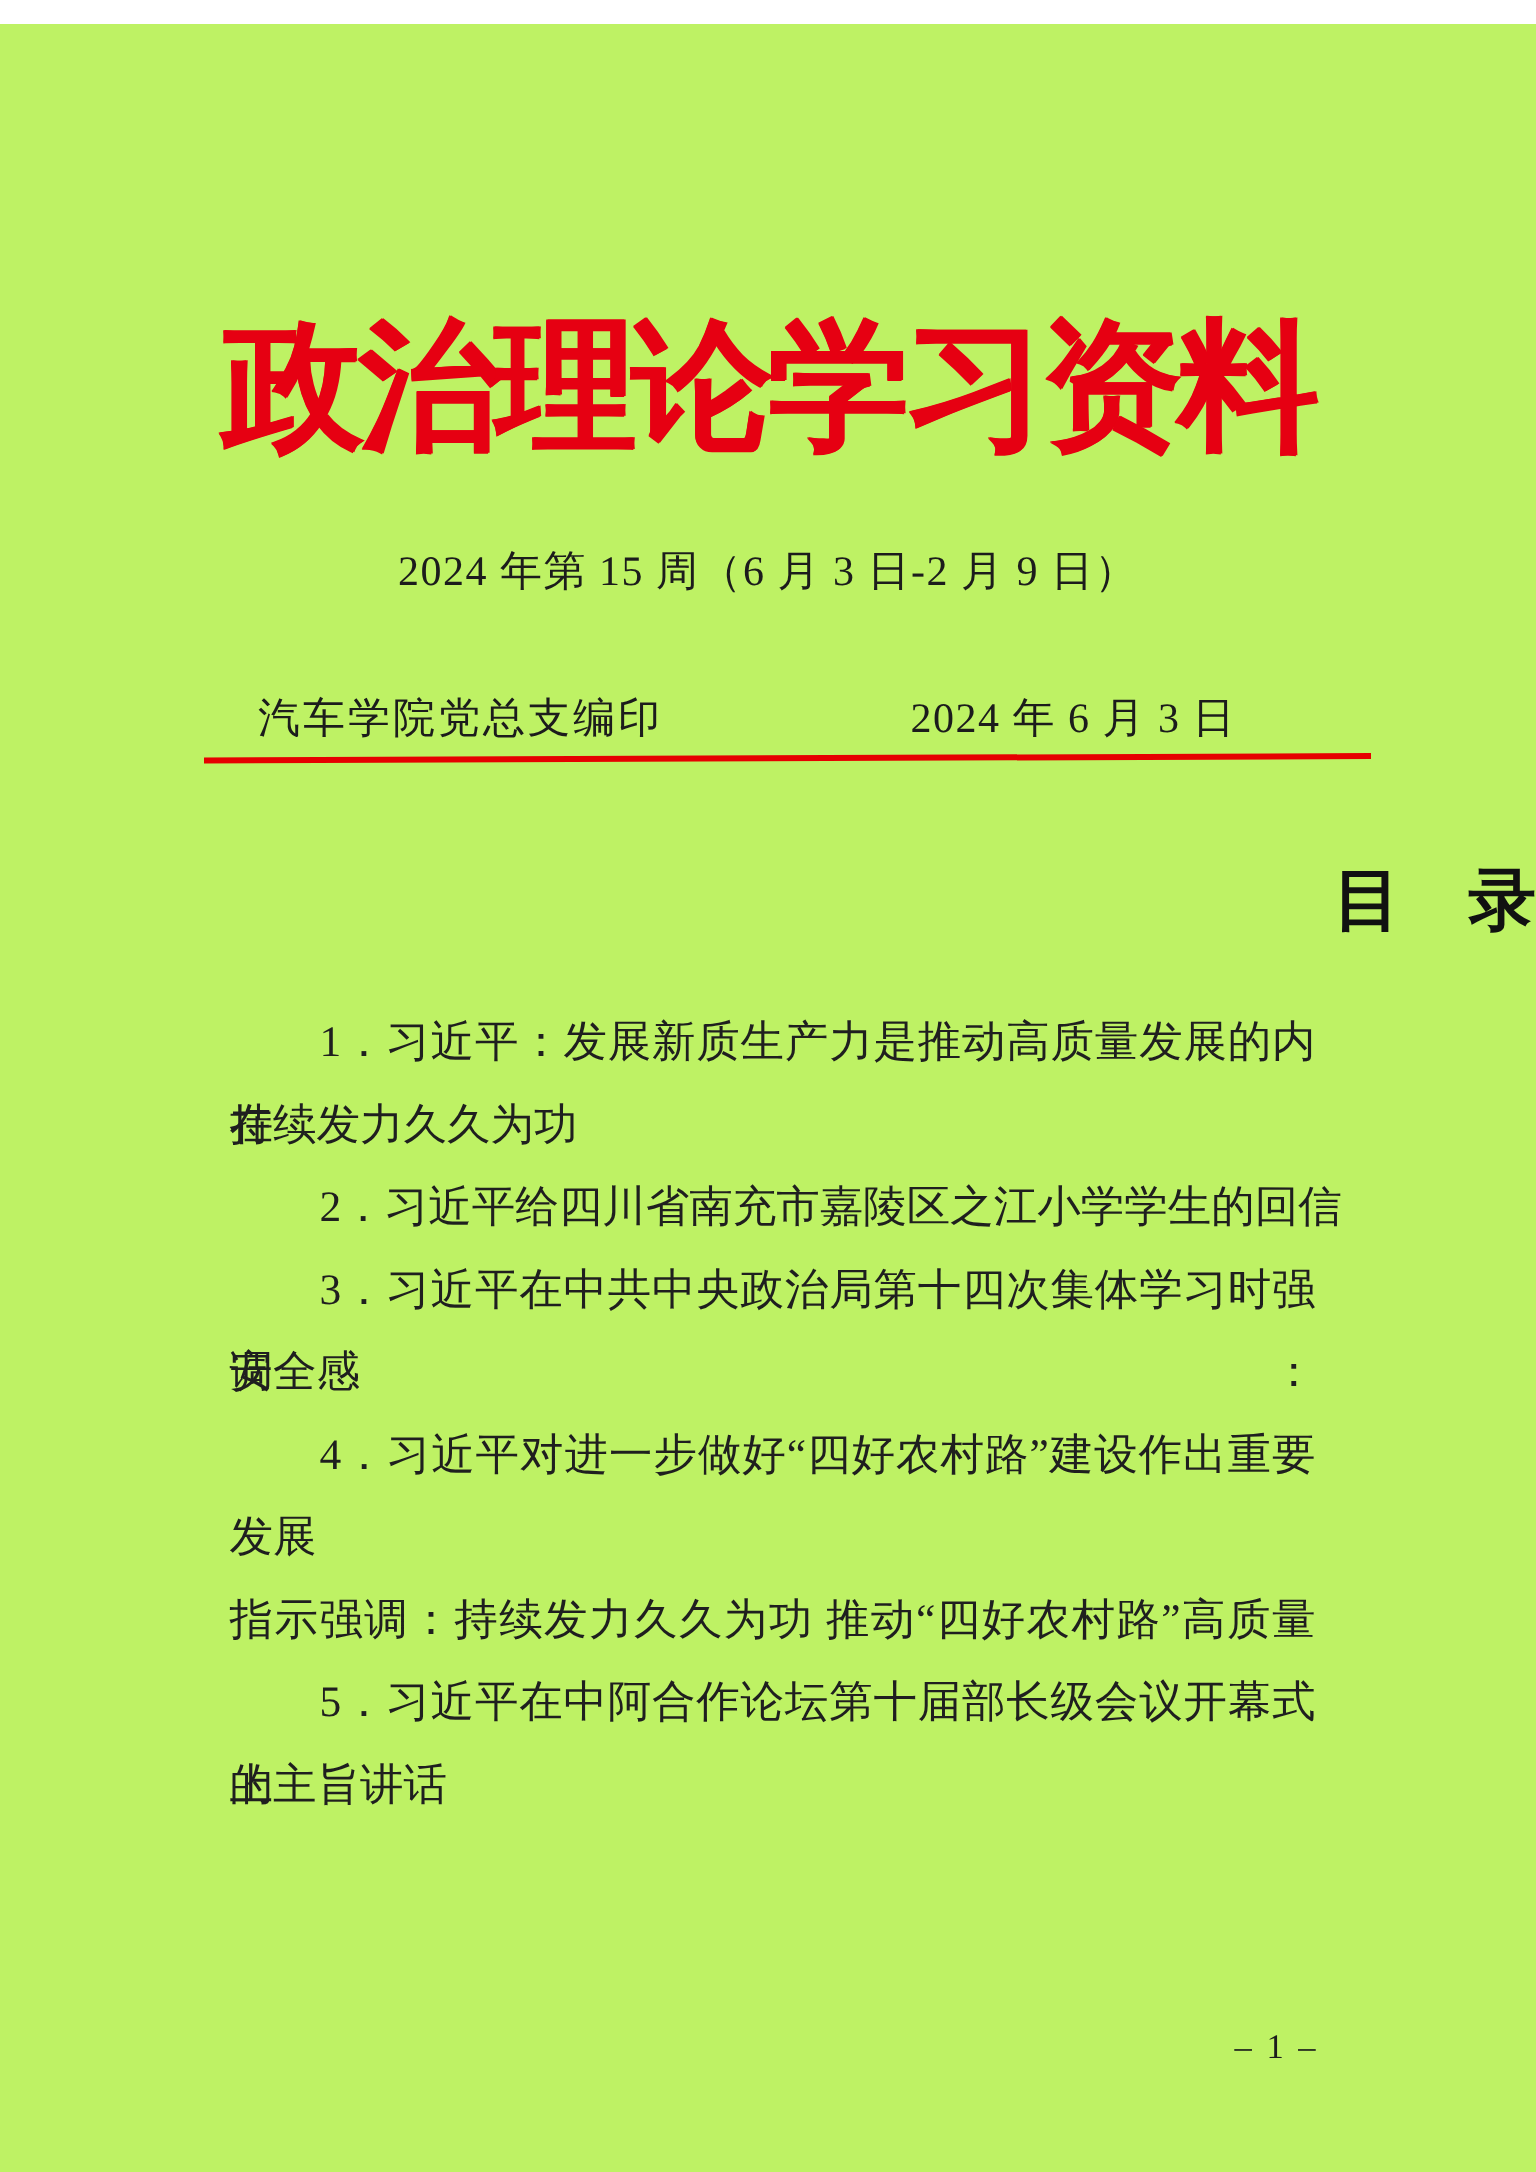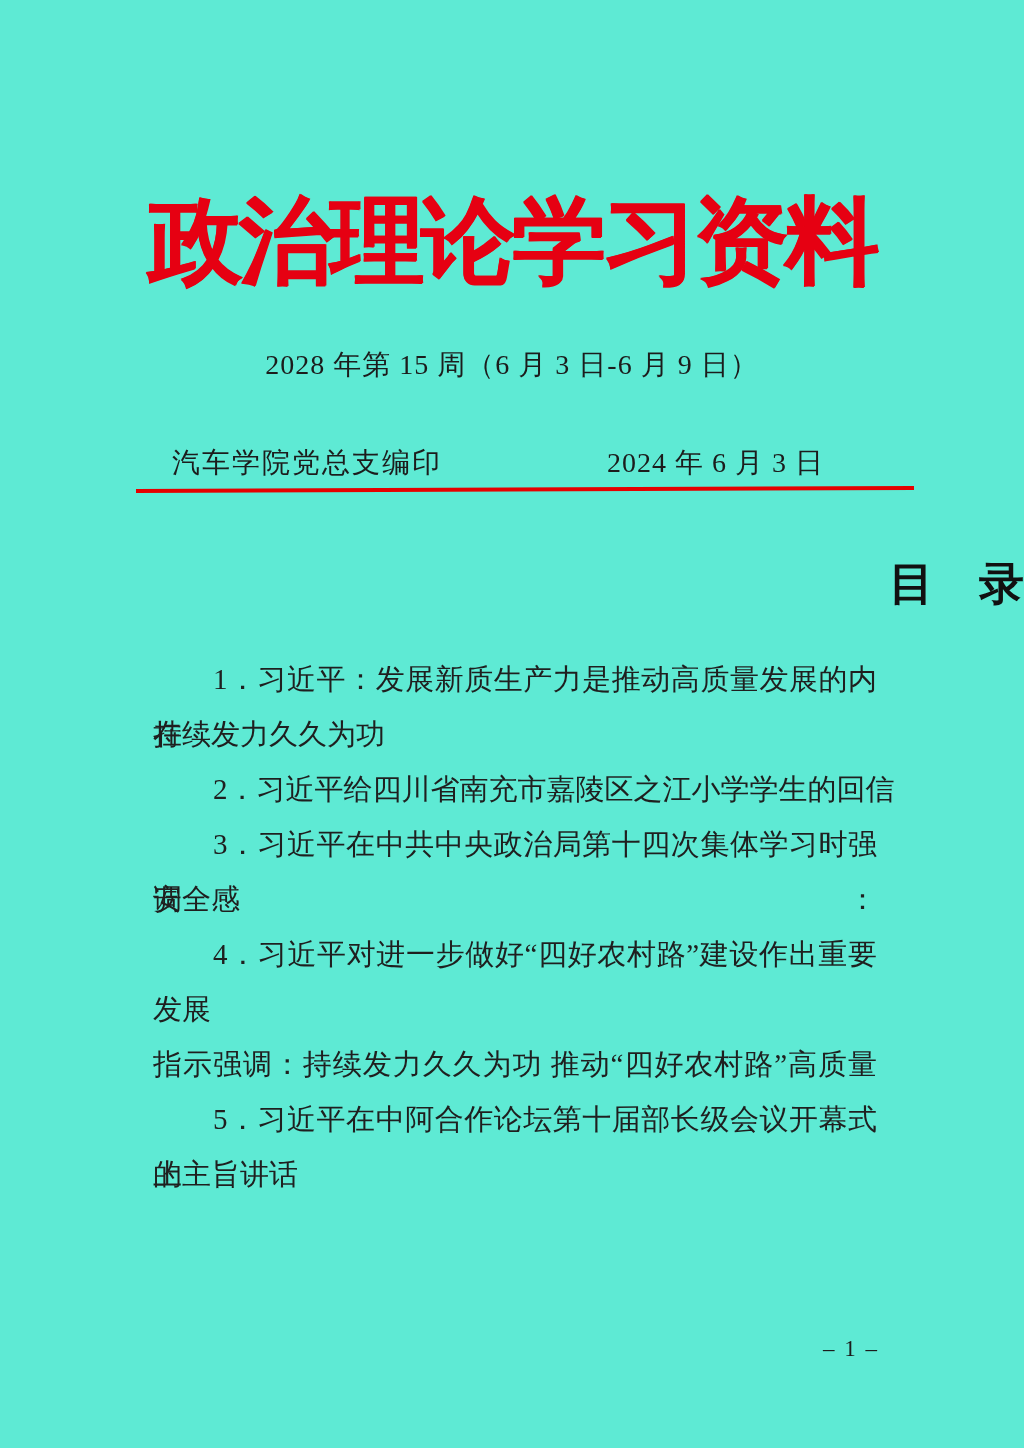--- a/index.html
+++ b/index.html
@@ -2,21 +2,21 @@
 <html><head>
 <meta charset="utf-8">
 <style>
   * { margin: 0; padding: 0; box-sizing: border-box; }
   html, body { background: #ffffff; }
   body {
     font-family: "Liberation Serif", "DejaVu Serif", serif;
     width: 1024px; height: 1448px; position: relative; overflow: hidden;
   }
   .page {
-    position: absolute; inset: 0; background: #5eead4;
+    position: absolute; inset: 0; background: #bef264; margin-top: 16px;
   }
   .doc-title {
     position: absolute; top: 178px; left: 0; width: 100%;
     text-align: center;
     font-size: 94px; font-weight: 900;
     color: #e60012;
     letter-spacing: -3px;
     white-space: nowrap;
     text-shadow: 1px 0 0 #e60012, 0 1px 0 #e60012;
   }
@@ -67,21 +67,21 @@
     letter-spacing: 2px;
   }
 </style>
 </head>
 <body>
 
 <div class="page">
 
   <div class="doc-title">政治理论学习资料</div>
 
-  <div class="issue-line">2028 年第 15 周（6 月 3 日-6 月 9 日）</div>
+  <div class="issue-line">2024 年第 15 周（6 月 3 日-2 月 9 日）</div>
 
   <div class="pub-row">
     <span class="pub-left">汽车学院党总支编印</span>
     <span class="pub-right">2024 年 6 月 3 日</span>
   </div>
 
   <div class="red-rule"></div>
 
   <div class="toc-heading">目　录</div>
 

